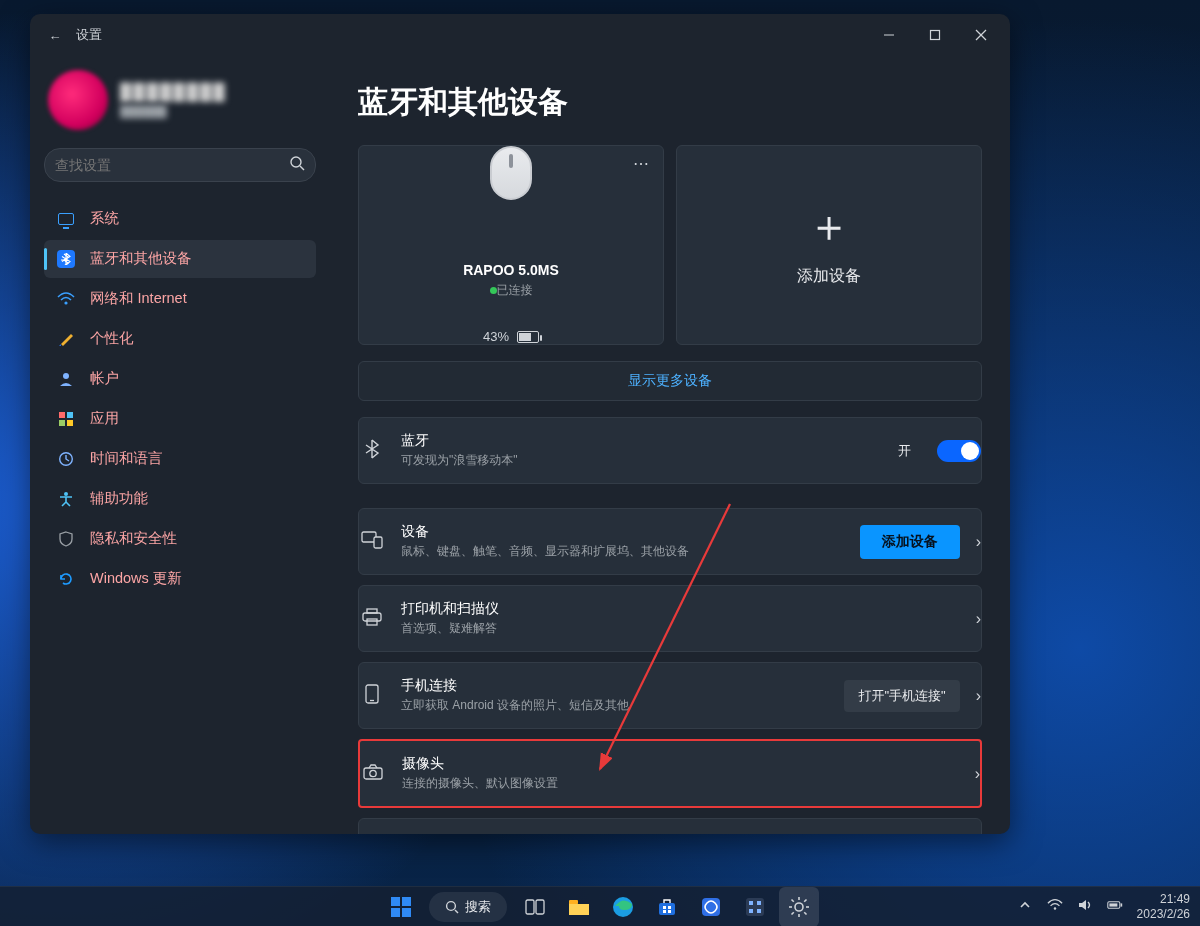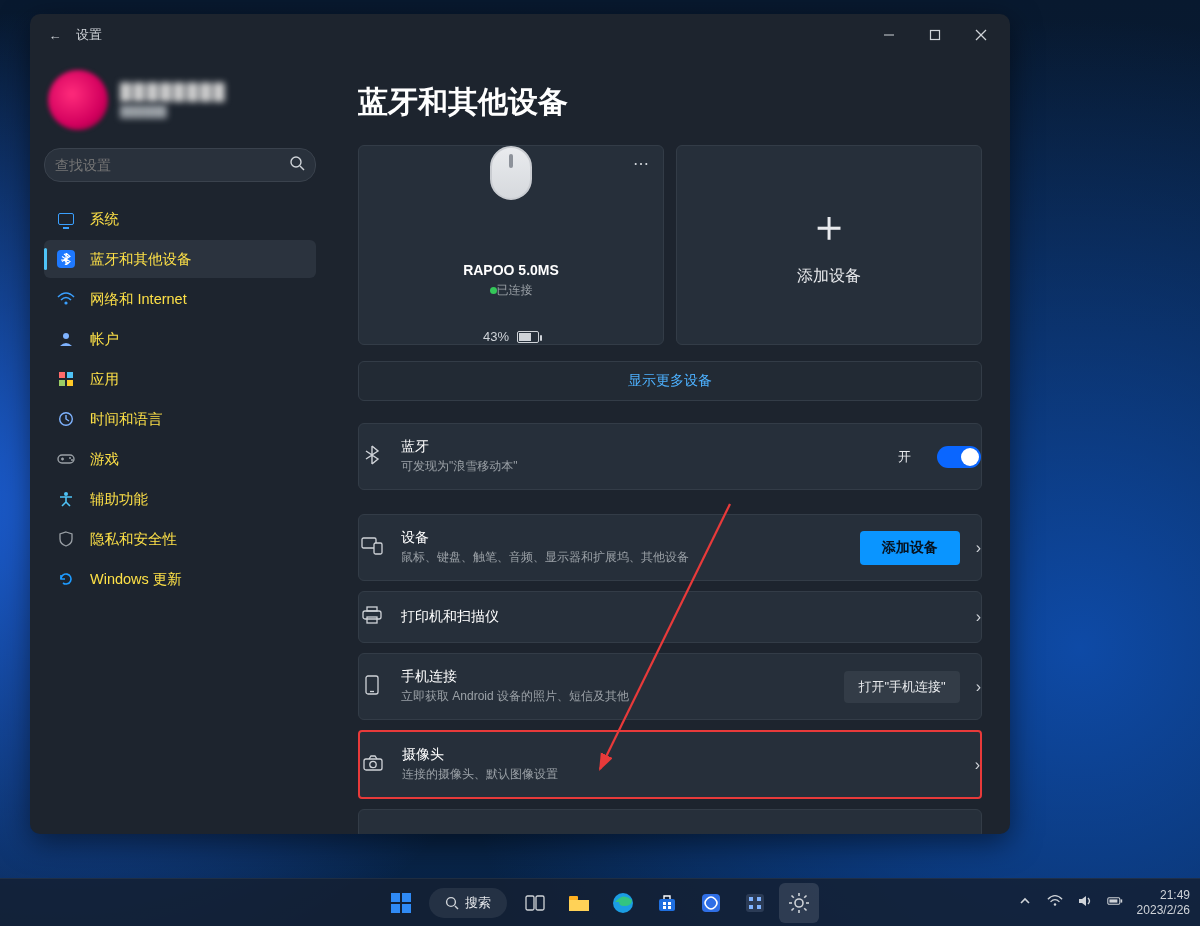--- a/index.html
+++ b/index.html
@@ -59,22 +59,22 @@
   .search {
     display:flex; align-items:center;
     background:#29313c; border:1px solid #3a424d; border-radius:16px;
     padding:6px 10px; margin-bottom:18px;
   }
   .search input {
     flex:1; background:transparent; border:none; outline:none; color:#cfd3d8; font-size:14px;
   }
   .nav { display:flex; flex-direction:column; gap:2px; }
   .nav-item {
-    display:flex; align-items:center; gap:14px;
-    padding:9px 12px; border-radius:6px; font-size:14.5px; color:#fde047;
+    display:flex; align-items:flex-start; gap:14px;
+    padding:9px 12px; border-radius:6px; font-size:14.5px; color:#fca5a5;
   }
   .nav-item .ico { width:20px; height:20px; display:flex; align-items:center; justify-content:center; }
   .nav-item.selected {
     background:#2b333e;
     position:relative;
   }
   .nav-item.selected::before {
     content:""; position:absolute; left:0; top:8px; bottom:8px; width:3px; background:#4fc3f7; border-radius:3px;
   }
   .content { flex:1; padding: 10px 28px 0 28px; overflow-y:auto; }
@@ -102,21 +102,21 @@
   .battery-row { margin-top:30px; font-size:13px; color:#cfd3d8; display:flex; align-items:center; gap:8px;}
   .batt {
     width:22px; height:12px; border:1.5px solid #cfd3d8; border-radius:2px; position:relative;
   }
   .batt::after { content:""; position:absolute; right:-4px; top:3px; width:2px; height:6px; background:#cfd3d8; border-radius:1px;}
   .batt .fill{ position:absolute; left:1px; top:1px; bottom:1px; width:60%; background:#cfd3d8;}
   .add-card { color:#e8eaed; }
   .plus { font-size:44px; font-weight:200; line-height:1; margin-bottom:18px;}
   .show-more {
     background:#222a34; border:1px solid #333c47; border-radius:6px;
-    text-align:center; padding:10px; color:#4db1ff; font-size:14px; margin-bottom:22px;
+    text-align:center; padding:10px; color:#4db1ff; font-size:14px; margin-bottom:16px;
   }
   .setting-row {
     background:#262f3a; border:1px solid #333c47; border-radius:6px;
     display:flex; align-items:center; padding:14px 0; margin-bottom:10px; gap:16px;
   }
   .setting-row .lead-ico { width:26px; text-align:center; color:#cfd3d8; font-size:16px; }
   .setting-row .texts { flex:1; }
   .setting-row .t1 { font-size:14px; }
   .setting-row .t2 { font-size:12px; color:#9aa0a6; margin-top:2px; }
   .chev { color:#cfd3d8; }
@@ -134,21 +134,21 @@
     padding:7px 14px; border-radius:4px;
   }
   .highlight-box {
     border:2px solid #e83a3a; border-radius:4px;
   }
   .arrow-annot {
     position:absolute; pointer-events:none;
   }
   
   .taskbar {
-    position:absolute; left:0; right:0; bottom:0; height:48px;
+    position:absolute; left:0; right:0; bottom:0; height:40px;
     background: rgba(20, 32, 50, .85);
     border-top:1px solid rgba(255,255,255,.06);
     display:flex; align-items:center;
   }
   .task-center { position:absolute; left:50%; transform:translateX(-50%); display:flex; align-items:center; gap:4px;}
   .tb-item { width:40px; height:40px; border-radius:6px; display:flex; align-items:center; justify-content:center; }
   .tb-item.active { background: rgba(255,255,255,.12); }
   .tb-search {
     display:flex; align-items:center; gap:6px; color:#e8eaed; font-size:13px;
     background: rgba(255,255,255,.08); border-radius:18px; padding:6px 16px; margin:0 4px;
@@ -250,20 +250,29 @@
           <span class="ico ic-wifi">
             <svg width="18" height="14" viewBox="0 0 18 14">
                 <path d="M1 5 Q9 -3 17 5" stroke="#3aa0ff" stroke-width="1.6" fill="none"></path>
                 <path d="M4 8 Q9 3 14 8" stroke="#3aa0ff" stroke-width="1.6" fill="none"></path>
                 <circle cx="9" cy="11" r="1.6" fill="#3aa0ff"></circle>
               </svg>
           </span>
           <span>网络和 Internet</span>
         </div>
         <div class="nav-item">
+          <span class="ico ic-brush">
+            <svg width="16" height="16" viewBox="0 0 16 16">
+                <path d="M3 13 L6 10 L13 3 L15 5 L8 12 L5 15 Z" fill="#f0b030"></path>
+                <path d="M3 13 L1 15 L3 15 Z" fill="#2c6dd6"></path>
+              </svg>
+          </span>
+          <span>个性化</span>
+        </div>
+        <div class="nav-item">
           <span class="ico ic-user">
             <svg width="16" height="16" viewBox="0 0 16 16">
                 <circle cx="8" cy="5" r="3" fill="#7fb3ff"></circle>
                 <path d="M2 15 Q8 9 14 15 Z" fill="#7fb3ff"></path>
               </svg>
           </span>
           <span>帐户</span>
         </div>
         <div class="nav-item">
           <span class="ico">
@@ -272,31 +281,20 @@
           <span>应用</span>
         </div>
         <div class="nav-item">
           <span class="ico ic-clock">
             <svg width="16" height="16" viewBox="0 0 16 16">
                 <circle cx="8" cy="8" r="6.3" stroke="#7fb3ff" stroke-width="1.4" fill="none"></circle>
                 <path d="M8 4 V8 L11 10" stroke="#7fb3ff" stroke-width="1.4" fill="none"></path>
               </svg>
           </span>
           <span>时间和语言</span>
-        </div>
-        <div class="nav-item">
-          <span class="ico ic-game">
-            <svg width="18" height="12" viewBox="0 0 18 12">
-                <rect x="1" y="2" width="16" height="8" rx="4" stroke="#9aa0a6" stroke-width="1.4" fill="none"></rect>
-                <circle cx="13" cy="5" r="1" fill="#9aa0a6"></circle>
-                <circle cx="15" cy="7" r="1" fill="#9aa0a6"></circle>
-                <path d="M4 6 H7 M5.5 4.5 V7.5" stroke="#9aa0a6" stroke-width="1.4"></path>
-              </svg>
-          </span>
-          <span>游戏</span>
         </div>
         <div class="nav-item">
           <span class="ico ic-acc">
             <svg width="16" height="16" viewBox="0 0 16 16">
                 <circle cx="8" cy="3" r="2" fill="#4fc3f7"></circle>
                 <path d="M2 6 L14 6 M8 6 V11 M8 11 L4 15 M8 11 L12 15" stroke="#4fc3f7" stroke-width="1.6" fill="none"></path>
               </svg>
           </span>
           <span>辅助功能</span>
         </div>
@@ -383,20 +381,21 @@
       <div class="setting-row">
         <div class="lead-ico">
           <svg width="20" height="18" viewBox="0 0 20 18">
               <rect x="5" y="1" width="10" height="4" stroke="#cfd3d8" stroke-width="1.3" fill="none"></rect>
               <rect x="1" y="5" width="18" height="8" rx="2" stroke="#cfd3d8" stroke-width="1.3" fill="none"></rect>
               <rect x="5" y="11" width="10" height="6" stroke="#cfd3d8" stroke-width="1.3" fill="none"></rect>
             </svg>
         </div>
         <div class="texts">
           <div class="t1">打印机和扫描仪</div>
+          <div class="t2">首选项、疑难解答</div>
         </div>
         <span class="chev">›</span>
       </div>
 
       <div class="setting-row">
         <div class="lead-ico">
           <svg width="14" height="20" viewBox="0 0 14 20">
               <rect x="1" y="1" width="12" height="18" rx="2" stroke="#cfd3d8" stroke-width="1.3" fill="none"></rect>
               <line x1="5" y1="16.5" x2="9" y2="16.5" stroke="#cfd3d8" stroke-width="1.3"></line>
             </svg>

